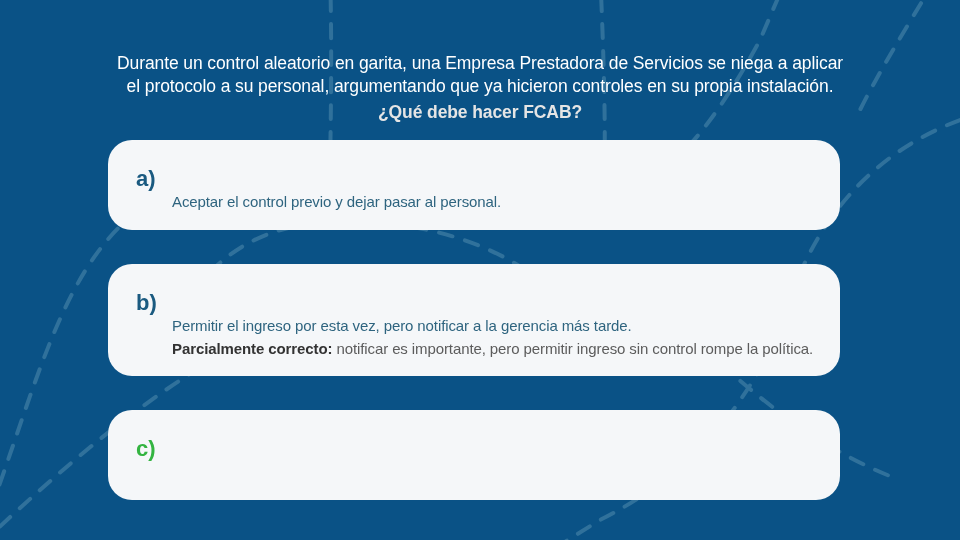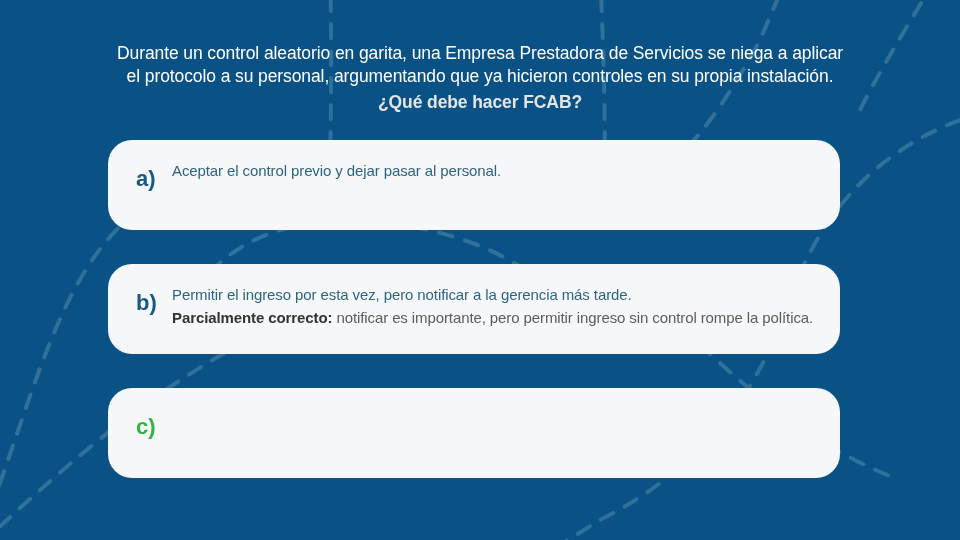--- a/index.html
+++ b/index.html
@@ -18,21 +18,21 @@
   
   #bg-decor {
     position:absolute; inset:0;
     width:960px; height:540px;
     pointer-events:none;
   }
 
   
   #question {
     position:absolute;
-    left:0; top:42px;
+    left:0; top:52px;
     width:960px;
     text-align:center;
     padding:0 60px;
     z-index:2;
   }
   .q-line {
     color:#FFFFFF;
     font-size:17.5px;
     line-height:23px;
     font-weight:400;
@@ -82,21 +82,21 @@
   .card-body {
     flex:1 1 auto;
     padding-top:5px;
   }
   .ans-title {
     font-size:15px;
     line-height:23px;
     font-weight:400;
     letter-spacing:-0.1px;
   }
-  .ans-title.blue  { color:#2E647F; }
+  .ans-title.blue  { color:#2E647F;margin-top:31px; }
   .ans-title.green { color:#3DB849; }
 
   .ans-expl {
     font-size:15px;
     line-height:23px;
     color:#5C5C5C;
     letter-spacing:-0.1px;
   }
   .ans-expl b {
     color:#333333;

